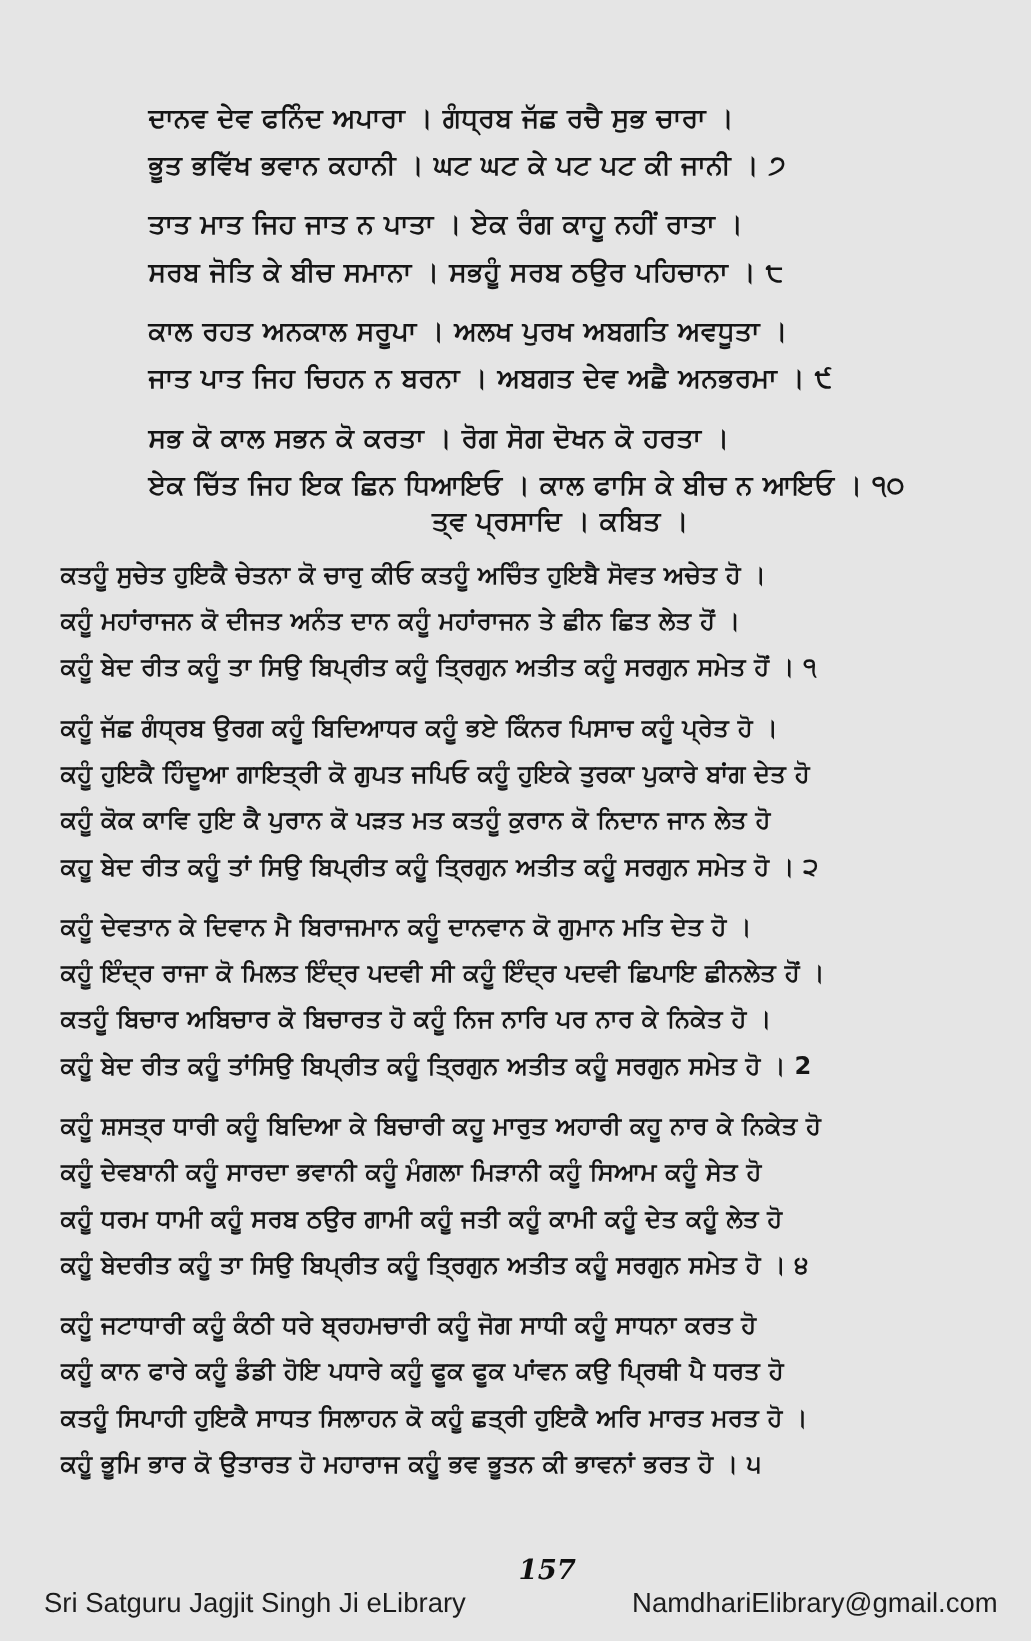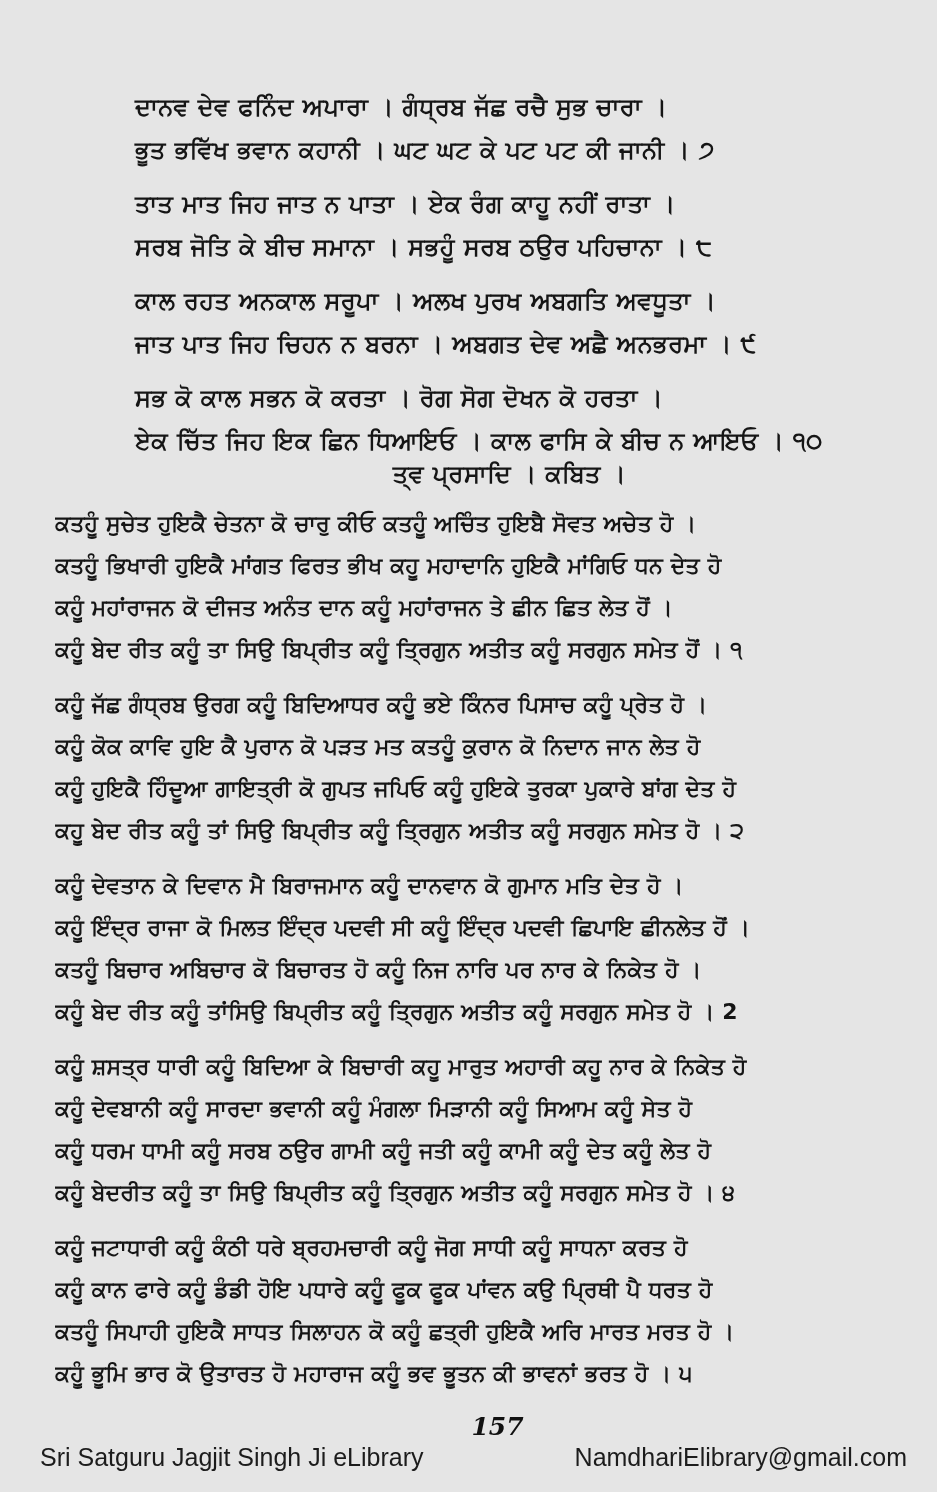--- a/index.html
+++ b/index.html
@@ -109,28 +109,27 @@
       <div class="verse-line">ਸਭ ਕੋ ਕਾਲ ਸਭਨ ਕੋ ਕਰਤਾ । ਰੋਗ ਸੋਗ ਦੋਖਨ ਕੋ ਹਰਤਾ ।</div>
       <div class="verse-line">ਏਕ ਚਿੱਤ ਜਿਹ ਇਕ ਛਿਨ ਧਿਆਇਓ । ਕਾਲ ਫਾਸਿ ਕੇ ਬੀਚ ਨ ਆਇਓ । ੧੦</div>
     </div>
   </div>
 
   <div class="section-heading">ਤ੍ਵ ਪ੍ਰਸਾਦਿ । ਕਬਿਤ ।</div>
 
   <div class="kabit-section">
     <div class="stanza">
       <div class="kabit-line">ਕਤਹੂੰ ਸੁਚੇਤ ਹੁਇਕੈ ਚੇਤਨਾ ਕੋ ਚਾਰੁ ਕੀਓ ਕਤਹੂੰ ਅਚਿੰਤ ਹੁਇਬੈ ਸੋਵਤ ਅਚੇਤ ਹੋ ।</div>
-      <div class="kabit-line">ਕਤਹੂੰ ਭਿਖਾਰੀ ਹੁਇਕੈ ਮਾਂਗਤ ਫਿਰਤ ਭੀਖ ਕਹੂ ਮਹਾਦਾਨਿ ਹੁਇਕੈ ਮਾਂਗਿਓ ਧਨ ਦੇਤ ਹੋ</div>
       <div class="kabit-line">ਕਹੂੰ ਮਹਾਂਰਾਜਨ ਕੋ ਦੀਜਤ ਅਨੰਤ ਦਾਨ ਕਹੂੰ ਮਹਾਂਰਾਜਨ ਤੇ ਛੀਨ ਛਿਤ ਲੇਤ ਹੋਂ ।</div>
       <div class="kabit-line">ਕਹੂੰ ਬੇਦ ਰੀਤ ਕਹੂੰ ਤਾ ਸਿਉ ਬਿਪ੍ਰੀਤ ਕਹੂੰ ਤ੍ਰਿਗੁਨ ਅਤੀਤ ਕਹੂੰ ਸਰਗੁਨ ਸਮੇਤ ਹੋਂ । ੧</div>
     </div>
     <div class="stanza">
       <div class="kabit-line">ਕਹੂੰ ਜੱਛ ਗੰਧ੍ਰਬ ਉਰਗ ਕਹੂੰ ਬਿਦਿਆਧਰ ਕਹੂੰ ਭਏ ਕਿੰਨਰ ਪਿਸਾਚ ਕਹੂੰ ਪ੍ਰੇਤ ਹੋ ।</div>
+      <div class="kabit-line">ਕਹੂੰ ਹੁਇਕੈ ਹਿੰਦੂਆ ਗਾਇਤ੍ਰੀ ਕੋ ਗੁਪਤ ਜਪਿਓ ਕਹੂੰ ਹੁਇਕੇ ਤੁਰਕਾ ਪੁਕਾਰੇ ਬਾਂਗ ਦੇਤ ਹੋ</div>
       <div class="kabit-line">ਕਹੂੰ ਕੋਕ ਕਾਵਿ ਹੁਇ ਕੈ ਪੁਰਾਨ ਕੋ ਪੜਤ ਮਤ ਕਤਹੂੰ ਕੁਰਾਨ ਕੋ ਨਿਦਾਨ ਜਾਨ ਲੇਤ ਹੋ</div>
-      <div class="kabit-line">ਕਹੂੰ ਹੁਇਕੈ ਹਿੰਦੂਆ ਗਾਇਤ੍ਰੀ ਕੋ ਗੁਪਤ ਜਪਿਓ ਕਹੂੰ ਹੁਇਕੇ ਤੁਰਕਾ ਪੁਕਾਰੇ ਬਾਂਗ ਦੇਤ ਹੋ</div>
       <div class="kabit-line">ਕਹੂ ਬੇਦ ਰੀਤ ਕਹੂੰ ਤਾਂ ਸਿਉ ਬਿਪ੍ਰੀਤ ਕਹੂੰ ਤ੍ਰਿਗੁਨ ਅਤੀਤ ਕਹੂੰ ਸਰਗੁਨ ਸਮੇਤ ਹੋ । ੨</div>
     </div>
     <div class="stanza">
       <div class="kabit-line">ਕਹੂੰ ਦੇਵਤਾਨ ਕੇ ਦਿਵਾਨ ਮੈ ਬਿਰਾਜਮਾਨ ਕਹੂੰ ਦਾਨਵਾਨ ਕੋ ਗੁਮਾਨ ਮਤਿ ਦੇਤ ਹੋ ।</div>
       <div class="kabit-line">ਕਹੂੰ ਇੰਦ੍ਰ ਰਾਜਾ ਕੋ ਮਿਲਤ ਇੰਦ੍ਰ ਪਦਵੀ ਸੀ ਕਹੂੰ ਇੰਦ੍ਰ ਪਦਵੀ ਛਿਪਾਇ ਛੀਨਲੇਤ ਹੋਂ ।</div>
       <div class="kabit-line">ਕਤਹੂੰ ਬਿਚਾਰ ਅਬਿਚਾਰ ਕੋ ਬਿਚਾਰਤ ਹੋ ਕਹੂੰ ਨਿਜ ਨਾਰਿ ਪਰ ਨਾਰ ਕੇ ਨਿਕੇਤ ਹੋ ।</div>
       <div class="kabit-line">ਕਹੂੰ ਬੇਦ ਰੀਤ ਕਹੂੰ ਤਾਂਸਿਉ ਬਿਪ੍ਰੀਤ ਕਹੂੰ ਤ੍ਰਿਗੁਨ ਅਤੀਤ ਕਹੂੰ ਸਰਗੁਨ ਸਮੇਤ ਹੋ । 2</div>
     </div>
     <div class="stanza">
       <div class="kabit-line">ਕਹੂੰ ਸ਼ਸਤ੍ਰ ਧਾਰੀ ਕਹੂੰ ਬਿਦਿਆ ਕੇ ਬਿਚਾਰੀ ਕਹੂ ਮਾਰੁਤ ਅਹਾਰੀ ਕਹੂ ਨਾਰ ਕੇ ਨਿਕੇਤ ਹੋ</div>

